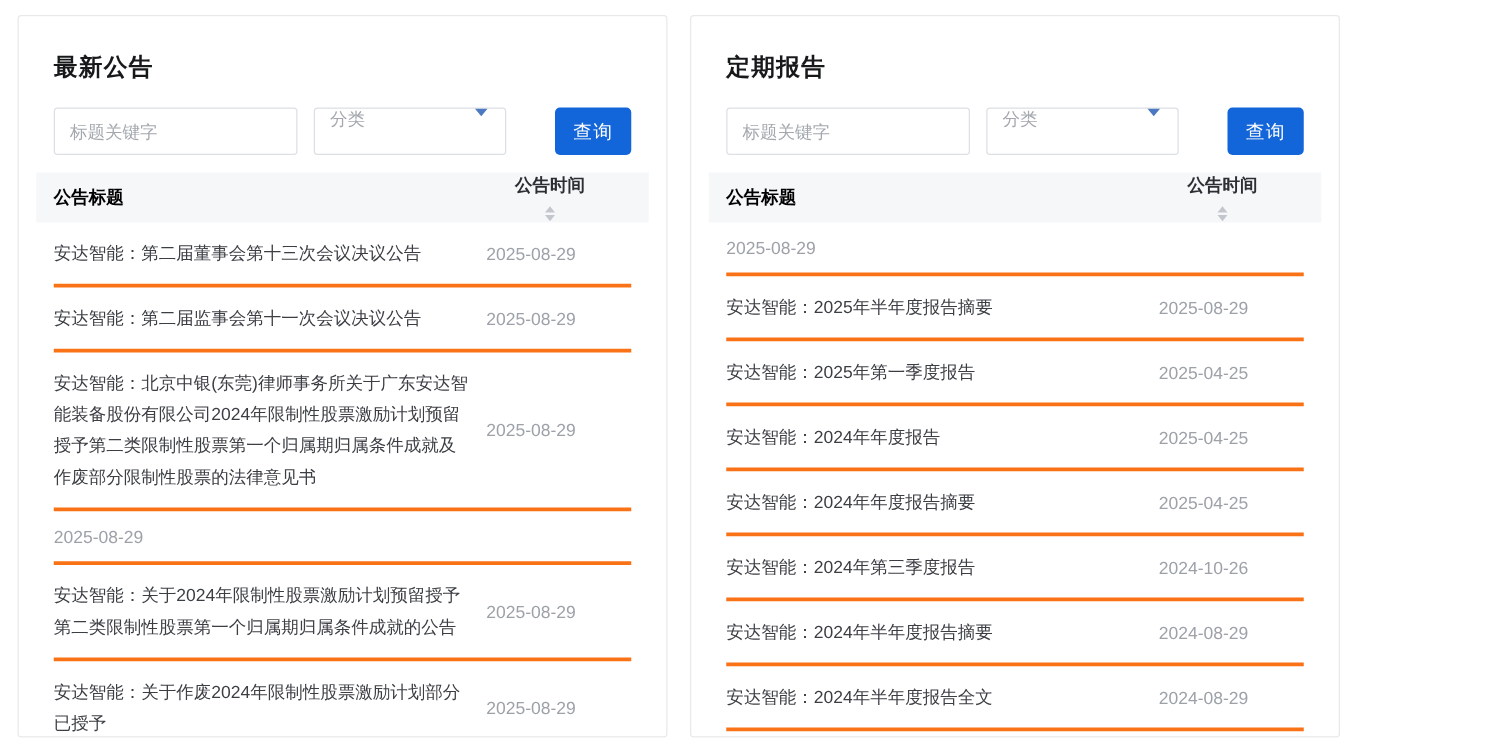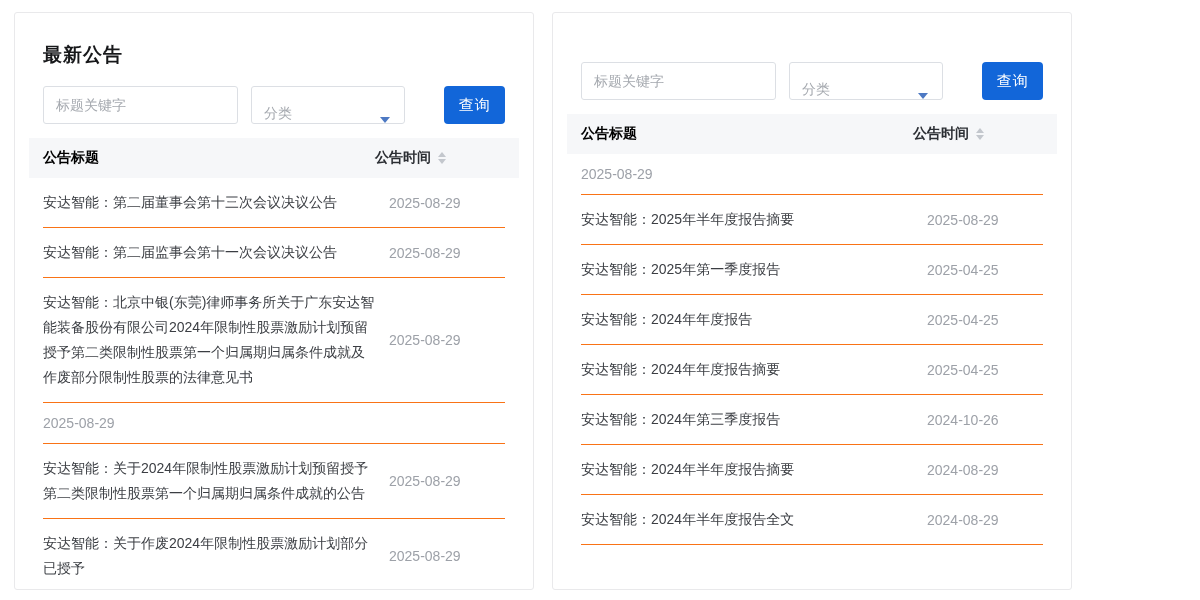--- a/index.html
+++ b/index.html
@@ -48,21 +48,21 @@
     font-family: inherit;
   }
   .kw-input::placeholder { color: #a4a8ae; }
   .select {
     width: 170px;
     height: 38px;
     border: 1px solid #dcdfe4;
     border-radius: 3px;
     padding: 0 12px;
     display: flex;
-    align-items: flex-end;
+    align-items: flex-start;
     justify-content: space-between;
     cursor: pointer;
     background: #fff;
   }
   .select-label { font-size: 14px; color: #a4a8ae; }
   .caret-down {
     width: 0; height: 0;
     border-left: 5px solid transparent;
     border-right: 5px solid transparent;
     border-top: 6px solid #4d79c3;
@@ -97,20 +97,21 @@
   }
   .th-date {
     width: 130px;
     display: flex;
     align-items: center;
     gap: 7px;
     font-size: 14px;
     font-weight: bold;
     color: #2b2e33;
     cursor: pointer;
+    flex-direction: column;
   }
   .sorter {
     display: inline-flex;
     flex-direction: column;
     gap: 2px;
     cursor: pointer;
   }
   .sorter .up {
     width: 0; height: 0;
     border-left: 4px solid transparent;
@@ -121,21 +122,21 @@
     width: 0; height: 0;
     border-left: 4px solid transparent;
     border-right: 4px solid transparent;
     border-top: 5px solid #c3c7cd;
   }
   .tbody { padding: 0 14px; }
   .row {
     display: flex;
     align-items: center;
     padding: 12px 0;
-    border-bottom: 1px solid #f97316;
+    border-bottom: 3px solid #f97316;
     cursor: pointer;
   }
   .row-title {
     flex: 1;
     font-size: 14px;
     line-height: 25px;
     color: #3b3e43;
     word-break: break-all;
     padding-right: 14px;
   }
@@ -192,20 +193,21 @@
     <span class="row-date">2025-08-29</span>
   </div>
           <div class="row">
     <span class="row-title">安达智能：关于作废2024年限制性股票激励计划部分已授予</span>
     <span class="row-date">2025-08-29</span>
   </div>
         </div>
     </div>
   </section>
     <section class="panel">
+    <h2 class="panel-title">定期报告</h2>
     <div class="controls">
       <input class="kw-input" type="text" placeholder="标题关键字" style="">
       <div class="select">
         <span class="select-label">分类</span>
         <span class="caret-down"></span>
       </div>
       <button class="query-btn">查询</button>
     </div>
     <div class="table">
       <div class="thead">

